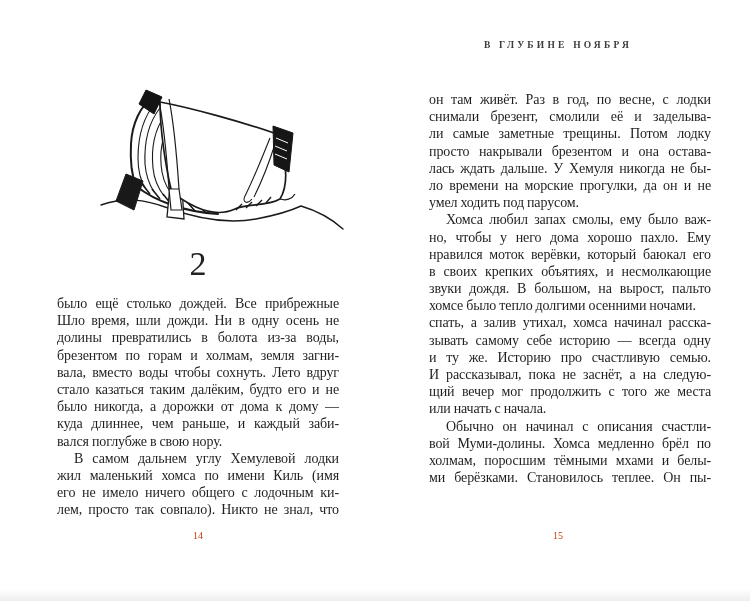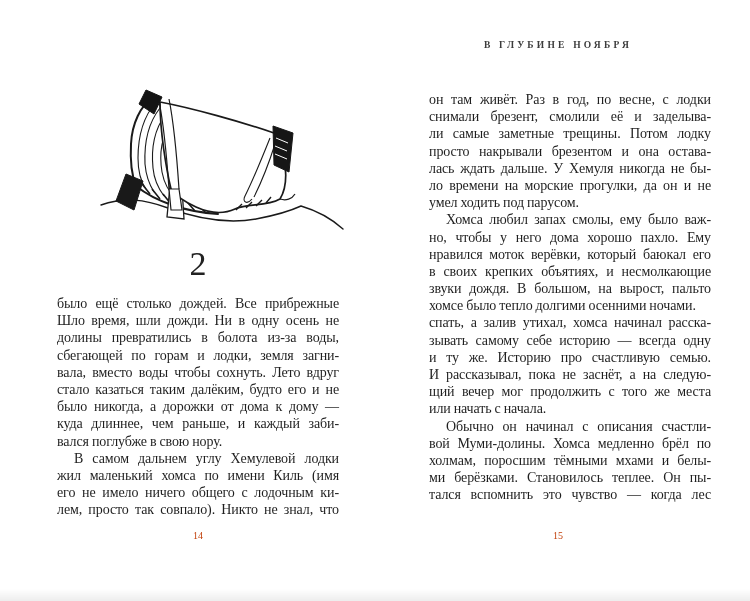--- a/index.html
+++ b/index.html
@@ -68,21 +68,21 @@
 
       <path d="M50,4 L66,11 L58,28 L43,18 Z" fill="#141414" stroke="#141414"></path>
     </svg>
 
     <div class="chapter">2</div>
 
     <div id="left-body" class="body-col">
         <div class="line">было ещё столько дождей. Все прибрежные</div>
         <div class="line">Шло время, шли дожди. Ни в одну осень не</div>
         <div class="line">долины превратились в болота из-за воды,</div>
-        <div class="line">сбегающей по горам и лодки, земля загни-</div>
+        <div class="line">брезентом по горам и холмам, земля загни-</div>
         <div class="line">вала, вместо воды чтобы сохнуть. Лето вдруг</div>
         <div class="line">стало казаться таким далёким, будто его и не</div>
         <div class="line">было никогда, а дорожки от дома к дому —</div>
         <div class="line">куда длиннее, чем раньше, и каждый заби-</div>
         <div class="line pend">вался поглубже в свою нору.</div>
         <div class="line indent">В самом дальнем углу Хемулевой лодки</div>
         <div class="line">жил маленький хомса по имени Киль (имя</div>
         <div class="line">его не имело ничего общего с лодочным ки-</div>
         <div class="line">лем, просто так совпало). Никто не знал, что</div>
       </div>
@@ -110,20 +110,19 @@
         <div class="line">спать, а залив утихал, хомса начинал расска-</div>
         <div class="line">зывать самому себе историю — всегда одну</div>
         <div class="line">и ту же. Историю про счастливую семью.</div>
         <div class="line">И рассказывал, пока не заснёт, а на следую-</div>
         <div class="line">щий вечер мог продолжить с того же места</div>
         <div class="line pend">или начать с начала.</div>
         <div class="line indent">Обычно он начинал с описания счастли-</div>
         <div class="line">вой Муми-долины. Хомса медленно брёл по</div>
         <div class="line">холмам, поросшим тёмными мхами и белы-</div>
         <div class="line">ми берёзками. Становилось теплее. Он пы-</div>
-        <div class="line">тался вспомнить это чувство — когда лес</div>
       </div>
 
     <div class="pagenum pr">15</div>
   </div>
 
   <div class="bottom-shade"></div>
 </div>
 
 </body></html>

